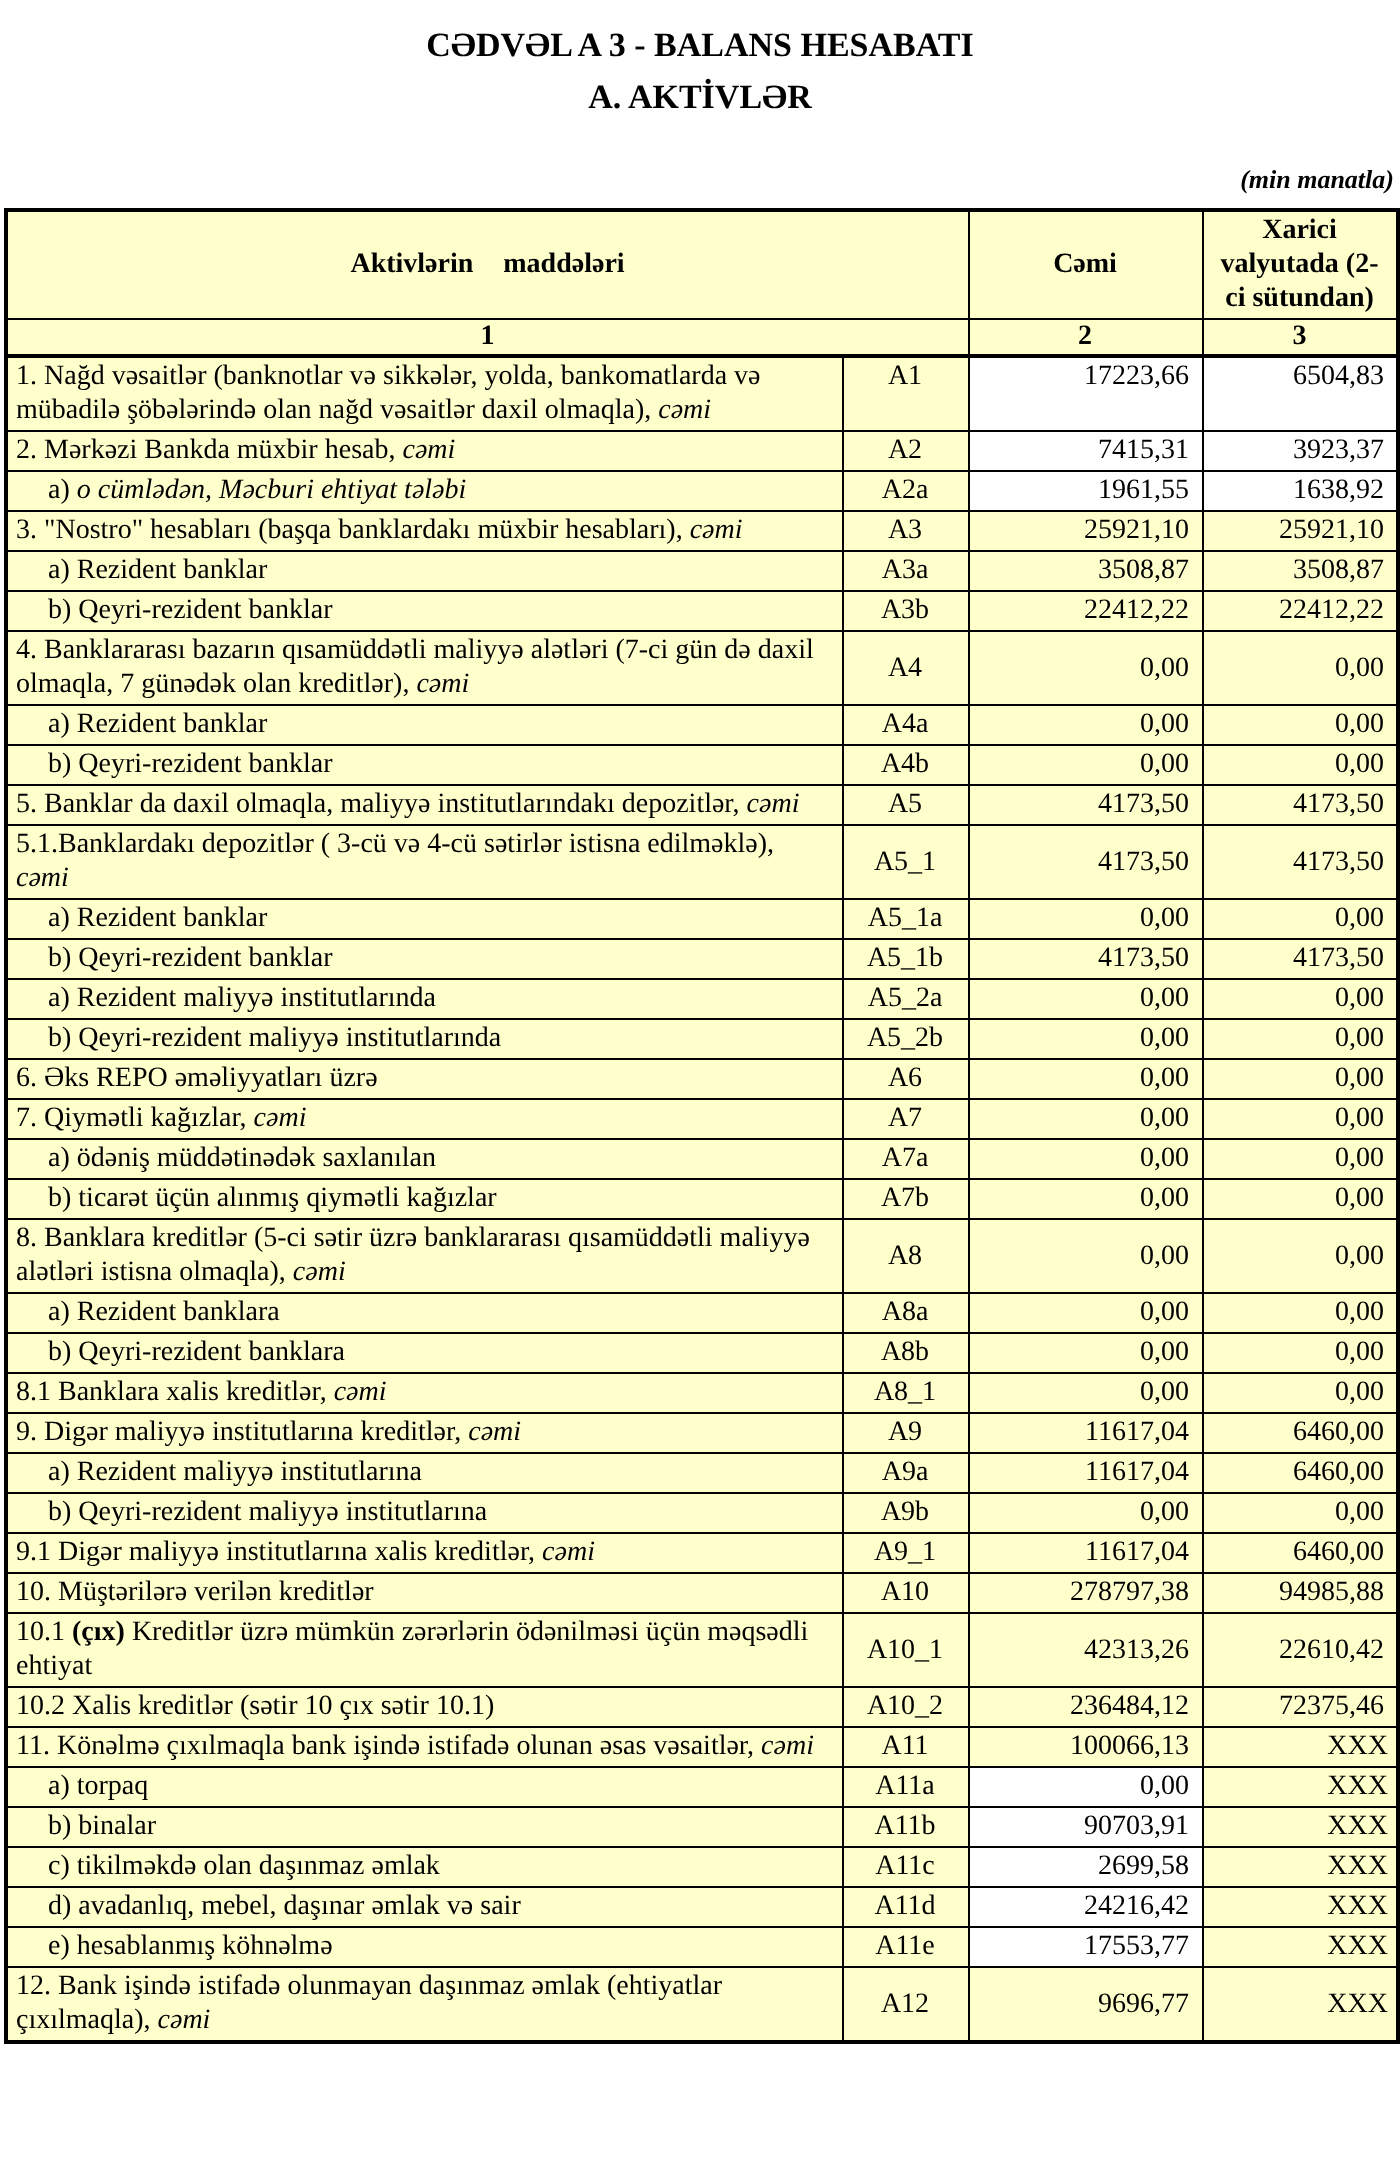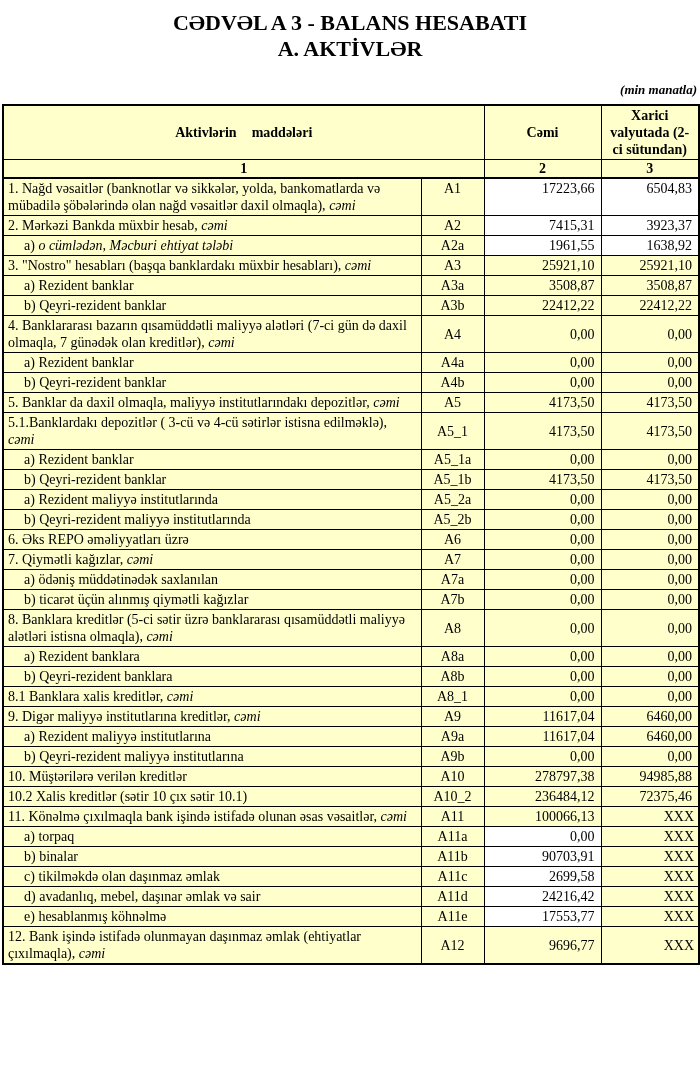--- a/index.html
+++ b/index.html
@@ -8,21 +8,21 @@
     --border-c:#000000;
     --text-c:#000000;
   }
   *{box-sizing:border-box;}
   html,body{margin:0;padding:0;}
   body{
     width:700px;height:1089px;overflow:hidden;background:#ffffff;
     color:var(--text-c);
     font-family:"Liberation Serif","DejaVu Serif",serif;
   }
-  .title-block{text-align:center;font-weight:bold;font-size:22px;line-height:26px;padding-top:10px;}
+  .title-block{text-align:center;font-weight:bold;font-size:17px;line-height:26px;padding-top:10px;}
   .unit-note{text-align:right;font-style:italic;font-weight:bold;font-size:13px;padding-right:3px;margin-top:20px;line-height:16px;padding-left:19px;}
   table.balance{
     border-collapse:collapse;table-layout:fixed;
     width:696px;margin:6px 0 0 2px;
     border:2px solid var(--border-c);
   }
   th,td{
     border:1px solid var(--border-c);
     background:var(--cell-bg);
     font-size:14px;line-height:17px;
@@ -223,26 +223,38 @@
         <td class="c-val">11617,04</td>
         <td class="c-val">6460,00</td>
       </tr>
       <tr>
         <td class="c-label indent"><span>b) Qeyri-rezident maliyyə institutlarına</span></td>
         <td class="c-code">A9b</td>
         <td class="c-val">0,00</td>
         <td class="c-val">0,00</td>
       </tr>
       <tr>
+        <td class="c-label"><span>9.1 Digər maliyyə institutlarına xalis kreditlər, </span><span class="it">cəmi</span></td>
+        <td class="c-code">A9_1</td>
+        <td class="c-val">11617,04</td>
+        <td class="c-val">6460,00</td>
+      </tr>
+      <tr>
         <td class="c-label"><span>10. Müştərilərə verilən kreditlər</span></td>
         <td class="c-code">A10</td>
         <td class="c-val">278797,38</td>
         <td class="c-val">94985,88</td>
       </tr>
       <tr>
+        <td class="c-label"><span>10.1 </span><span class="bd">(çıx)</span><span> Kreditlər üzrə mümkün zərərlərin ödənilməsi üçün məqsədli ehtiyat</span></td>
+        <td class="c-code">A10_1</td>
+        <td class="c-val">42313,26</td>
+        <td class="c-val">22610,42</td>
+      </tr>
+      <tr>
         <td class="c-label"><span>10.2 Xalis kreditlər (sətir 10 çıx sətir 10.1)</span></td>
         <td class="c-code">A10_2</td>
         <td class="c-val">236484,12</td>
         <td class="c-val">72375,46</td>
       </tr>
       <tr>
         <td class="c-label"><span>11. Könəlmə çıxılmaqla bank işində istifadə olunan əsas vəsaitlər, </span><span class="it">cəmi</span></td>
         <td class="c-code">A11</td>
         <td class="c-val">100066,13</td>
         <td class="c-val xxx">XXX</td>

